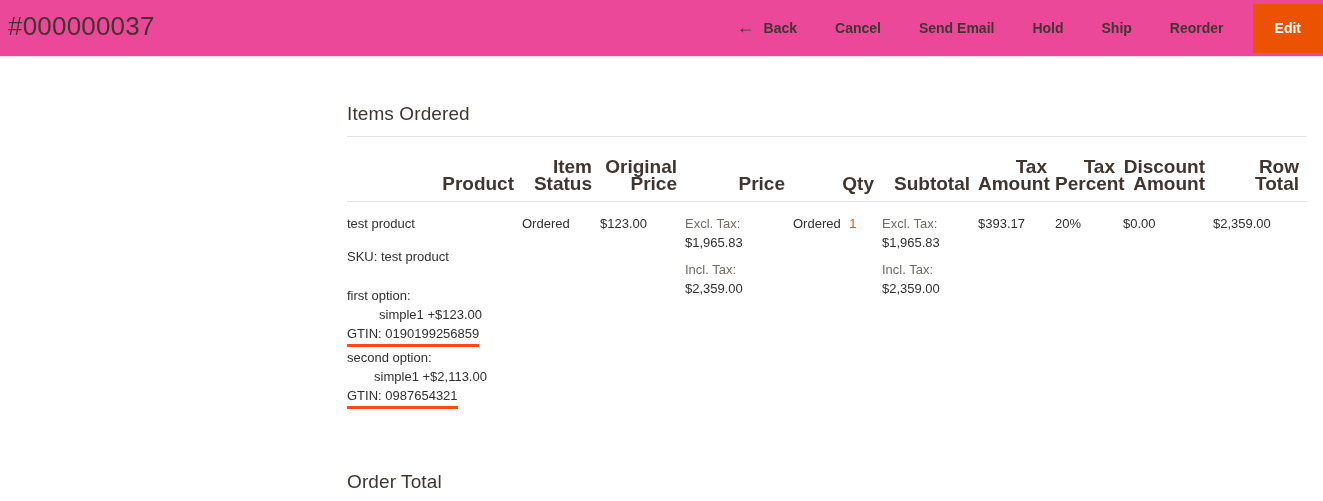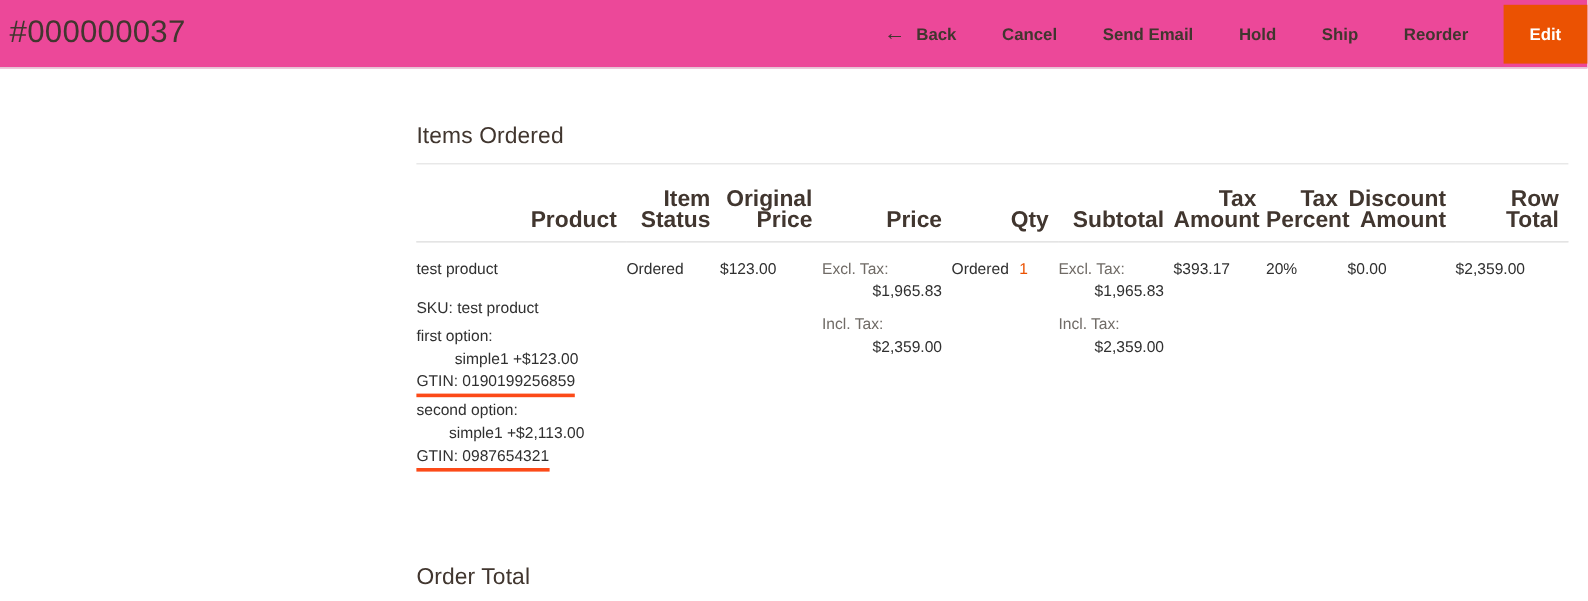--- a/index.html
+++ b/index.html
@@ -139,42 +139,41 @@
   .col-oprice   { width: 85px; }
   .col-price    { width: 108px; }
   .col-qty      { width: 89px; }
   .col-subtotal { width: 96px; }
   .col-taxamt   { width: 77px; }
   .col-taxpct   { width: 68px; }
   .col-discount { width: 90px; }
   .col-rowtotal { width: 94px; }
 
   .prod-name { margin: 0 0 14px 0; }
-  .prod-sku  { margin: 0 0 4px 0; word-break: break-all; }
+  .prod-sku  { margin: 0 0 20px 0; word-break: break-all; }
   .opt-group { margin: 0; }
   .opt-label { margin: 0; }
   .opt-value { margin: 0; text-align: center; }
   .opt-gtin  {
     margin: 0;
     display: inline-block;
     border-bottom: 3px solid #fc4a18;
     padding-bottom: 1px;
   }
   .opt-gtin-wrap { line-height: 19px; margin-bottom: 1px; }
 
   .tax-label {
     color: #706b66;
     display: block;
     line-height: 19px;
   }
   .tax-value {
     display: block;
     line-height: 19px;
     margin-bottom: 8px;
-    text-align: right;
   }
   .tax-value:last-child { margin-bottom: 0; }
 
   .qty-row { white-space: nowrap; }
   .qty-label { color: #303030; }
   .qty-number { color: #eb5202; margin-left: 5px; }
 
   #order-total-block { top: 412px; }
   #items-block { top: 44px; }
 </style>

